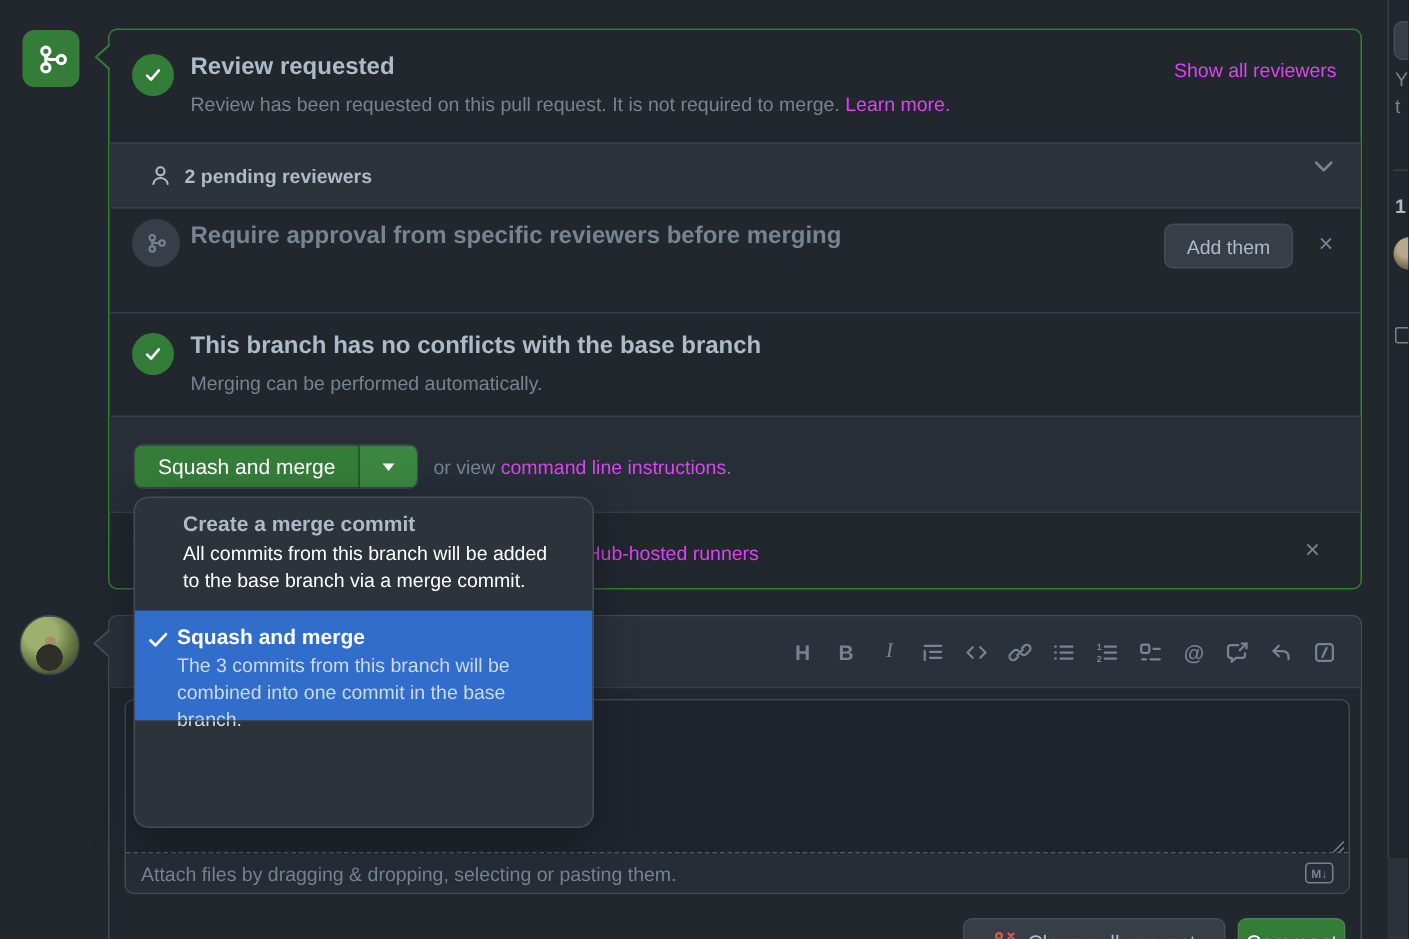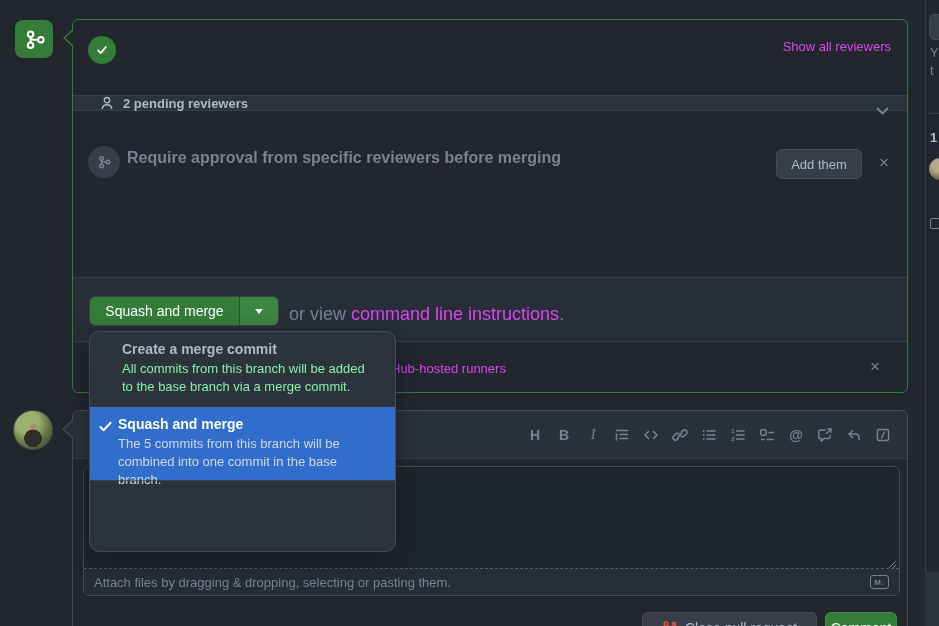--- a/index.html
+++ b/index.html
@@ -18,21 +18,21 @@
 
   
   #merge-box { left:72px; top:19px; width:836px; height:374px;
     border:1px solid #347d39; border-radius:6px; background:#22272e; }
   .mnotch, .mnotch-fill { position:absolute; width:0; height:0; }
   .mnotch { left:-10px; top:9px; border-top:9px solid transparent; border-bottom:9px solid transparent; border-right:10px solid #347d39; }
   .mnotch-fill { left:-8px; top:10px; border-top:8px solid transparent; border-bottom:8px solid transparent; border-right:9px solid #22272e; }
 
   .sect { position:absolute; left:0; width:100%; }
   #sect-review { top:0; height:75px; }
-  #sect-pending { top:75px; height:16px; background:#2d333b;
+  #sect-pending { top:75px; height:44px; background:#2d333b;
     border-top:1px solid #373e47; border-bottom:1px solid #373e47;
     display:flex; align-items:center; }
   #sect-protection { top:107px; height:81px; }
   #sect-conflicts { top:188px; height:69px; border-top:1px solid #373e47; }
   #sect-footer { top:257px; height:64px; border-top:1px solid #373e47; background:#272e37; }
   #sect-notice { top:321px; height:51px; border-top:1px solid #373e47; }
 
   .status-circle { position:absolute; border-radius:50%; display:flex; align-items:center; justify-content:center; }
   .green-circle { background:#347d39; width:28px; height:28px; }
   .grey-circle { background:#373e47; width:32px; height:32px; }
@@ -53,33 +53,33 @@
   .x-btn { position:absolute; color:#768390; font-size:17px; line-height:16px; cursor:pointer; }
 
   
   #merge-btn-group { position:absolute; left:16px; top:18px; height:30px; display:flex;
     border-radius:6px; overflow:hidden; border:1px solid rgba(205,217,229,0.12); cursor:pointer; }
   #merge-btn-main { background:#347d39; color:#fff; font-size:14px; font-weight:500;
     width:149px; display:flex; align-items:center; justify-content:center; }
   #merge-btn-caret { background:#3b8640; width:39px; display:flex; align-items:center; justify-content:center;
     border-left:1px solid rgba(0,0,0,0.35); }
   .caret-down { width:0; height:0; border-left:4px solid transparent; border-right:4px solid transparent; border-top:5px solid #fff; }
-  #or-view-line { position:absolute; left:216px; top:26px; font-size:18px; color:#768390; }
+  #or-view-line { position:absolute; left:216px; top:26px; font-size:13px; color:#768390; }
 
   #runners-link { position:absolute; left:318px; top:19px; font-size:13px; }
   #notice-x { left:797px; top:17px; }
   #protection-x { left:806px; top:28px; }
 
   
   #merge-dropdown { left:89px; top:331px; width:307px; height:221px;
     background:#2d333b; border:1px solid #444c56; border-radius:10px;
     box-shadow:0 8px 24px rgba(18,21,26,0.6); z-index:20; overflow:hidden; }
   .dd-item { position:relative; padding:9px 16px 8px 28px; }
   .dd-item .dd-title { font-size:14px; font-weight:bold; color:#adbac7; margin-bottom:3px; }
-  .dd-item .dd-desc { font-size:13px; line-height:18px; color:#86efac; }
+  .dd-item .dd-desc { font-size:13px; line-height:18px; color:#ffffff; }
   #dd-item-1 { height:75px;padding-left:32px; }
   #dd-item-2 { height:73px; background:#316dca; }
   #dd-item-2 .dd-title { color:#ffffff; }
   #dd-item-2 .dd-desc { color:#cdd9e5; }
   #dd-item-3 { height:73px; border-top:1px solid rgba(68,76,86,0.7); }
   #dd-check { position:absolute; left:8px; top:12px; }
 
   
   #avatar { left:13px; top:410px; width:40px; height:40px; border-radius:50%;
     background:
@@ -152,20 +152,25 @@
   <div class="abs" id="merge-box">
     <div class="mnotch"></div>
     <div class="mnotch-fill"></div>
 
     <div class="sect" id="sect-review">
       <div class="status-circle green-circle" style="left:15px; top:16px;">
         <svg width="14" height="14" viewBox="0 0 16 16">
             <path d="M3.5 8.5 L6.5 11.5 L12.5 4.5" fill="none" stroke="#fff" stroke-width="2" stroke-linecap="round" stroke-linejoin="round"></path>
           </svg>
       </div>
+      <div class="sect-title" style="top:16px;">Review requested</div>
+      <div class="sect-sub" style="top:42px;">
+        <span>Review has been requested on this pull request. It is not required to merge.</span>
+        <a class="link">Learn more.</a>
+      </div>
       <a class="link" id="show-all">Show all reviewers</a>
     </div>
 
     <div class="sect" id="sect-pending">
       <span style="margin-left:26px;" class="tb-icon">
         <svg width="16" height="16" viewBox="0 0 16 16">
             <g fill="none" stroke="#adbac7" stroke-width="1.4" stroke-linecap="round">
               <circle cx="8" cy="5.2" r="2.7"></circle>
               <path d="M3.2 13.6 a4.9 4.9 0 0 1 9.6 0"></path>
             </g>
@@ -189,20 +194,29 @@
             <path d="M5.5 6.3 v3.9"></path>
             <path d="M5.5 8 c0 1.6 2.3 1.5 4.7 1.5" transform="translate(0,-1.5)"></path>
           </g>
         </svg>
       </div>
       <div class="sect-title" id="protection-title">Require approval from specific reviewers before merging</div>
       <div id="add-rule-btn">Add them</div>
       <span class="x-btn" id="protection-x">×</span>
     </div>
 
+    <div class="sect" id="sect-conflicts">
+      <div class="status-circle green-circle" style="left:15px; top:13px;">
+        <svg width="14" height="14" viewBox="0 0 16 16">
+            <path d="M3.5 8.5 L6.5 11.5 L12.5 4.5" fill="none" stroke="#fff" stroke-width="2" stroke-linecap="round" stroke-linejoin="round"></path>
+          </svg>
+      </div>
+      <div class="sect-title" style="top:13px;">This branch has no conflicts with the base branch</div>
+      <div class="sect-sub" style="top:39px;">Merging can be performed automatically.</div>
+    </div>
 
     <div class="sect" id="sect-footer">
       <div id="merge-btn-group">
         <div id="merge-btn-main">Squash and merge</div>
         <div id="merge-btn-caret">
           <span class="caret-down"></span>
         </div>
       </div>
       <div id="or-view-line">
         <span>or view</span>
@@ -352,21 +366,21 @@
       <div class="dd-title">Create a merge commit</div>
       <div class="dd-desc">All commits from this branch will be added to the base branch via a merge commit.</div>
     </div>
     <div class="dd-item" id="dd-item-2">
       <span id="dd-check">
         <svg width="15" height="15" viewBox="0 0 16 16">
             <path d="M2.5 8.5 L6 12 L13.5 4" fill="none" stroke="#ffffff" stroke-width="2" stroke-linecap="round" stroke-linejoin="round"></path>
           </svg>
       </span>
       <div class="dd-title">Squash and merge</div>
-      <div class="dd-desc">The 5 commits from this branch will be combined into one commit in the base branch.</div>
+      <div class="dd-desc">The 3 commits from this branch will be combined into one commit in the base branch.</div>
     </div>
     <div class="dd-item" id="dd-item-3">
     </div>
   </div>
 
   <div class="abs" id="sidebar-divider"></div>
   <div class="abs" id="sidebar-strip-bottom"></div>
   <div class="abs" id="sb-box"></div>
   <div class="sb-frag" style="top:45px;">Y</div>
   <div class="sb-frag" style="top:63px;">t</div>

